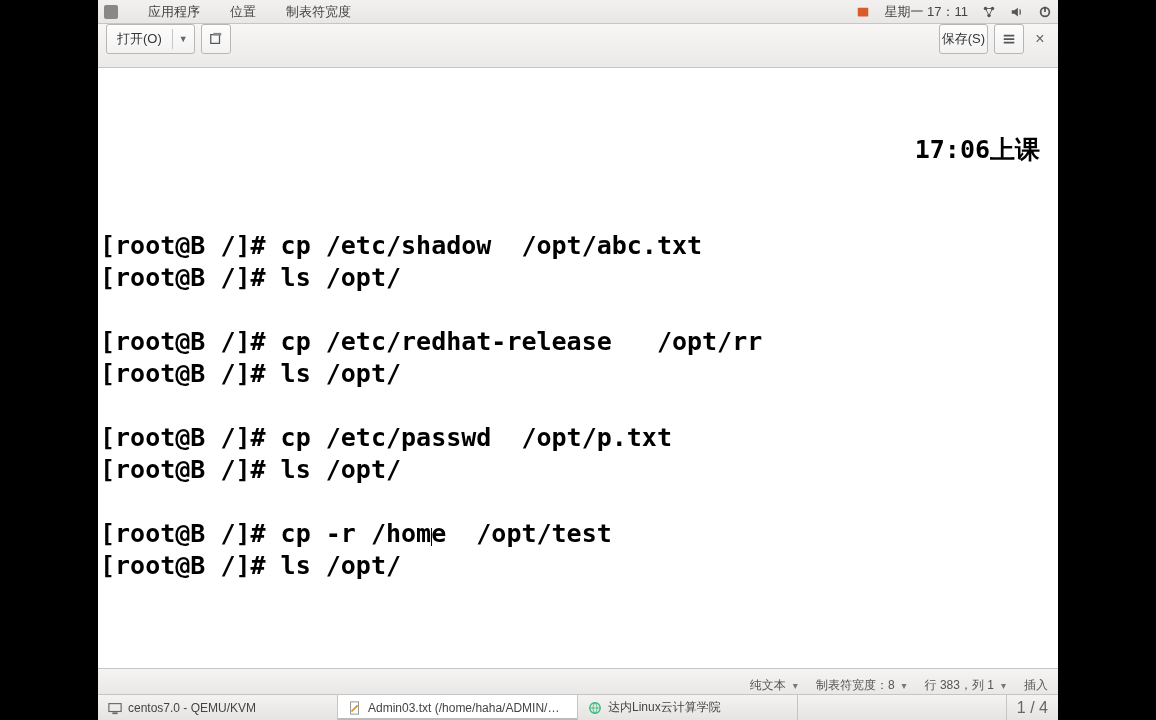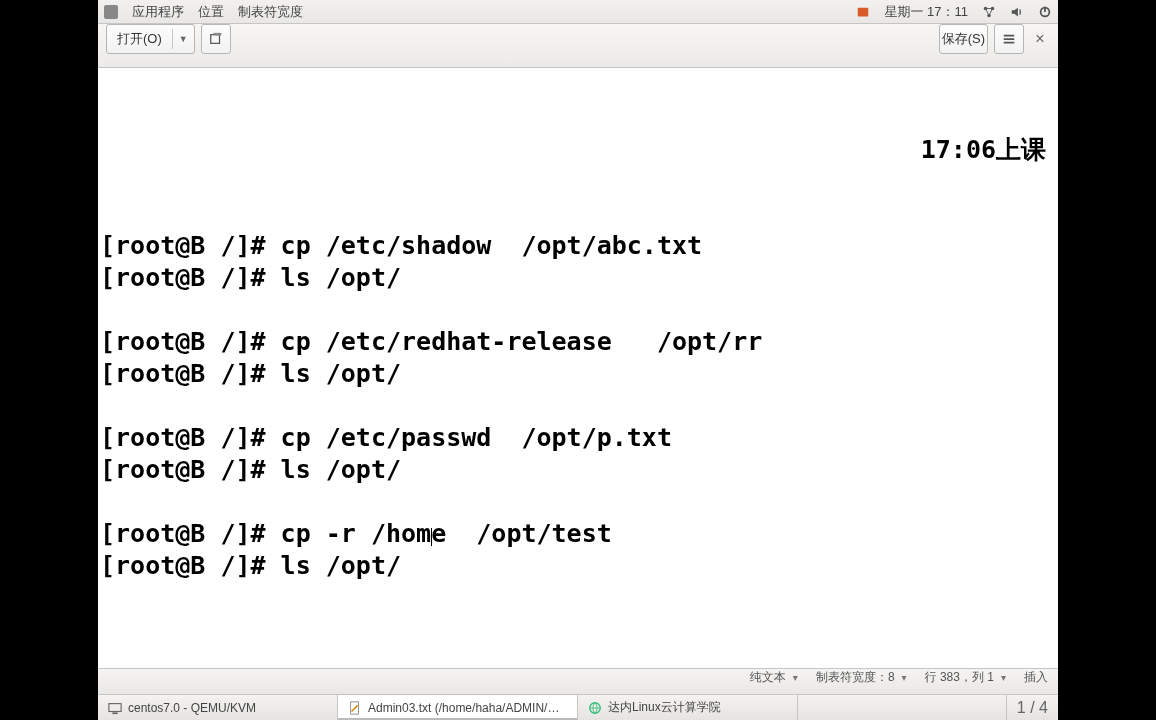--- a/index.html
+++ b/index.html
@@ -25,21 +25,21 @@
   .sysbar {
     height: 24px;
     background: linear-gradient(#f2f1f0,#e8e7e5);
     border-bottom: 1px solid #c5c5c5;
     display: flex;
     align-items: center;
     font-size: 13px;
     color: #444;
     padding: 0 6px;
   }
-  .sysbar .left { display: flex; align-items: center; gap: 14px; justify-content: center; }
+  .sysbar .left { display: flex; align-items: center; gap: 30px; justify-content: center; }
   .sysbar .right { margin-left: auto; display: flex; align-items: center; gap: 14px; }
   .app-icon {
     width: 14px; height: 14px; background:#888; border-radius:2px; display:inline-block;
   }
   .sys-icon { width:14px; height:14px; display:inline-flex; align-items:center; justify-content:center; }
   .sys-icon svg { width:14px; height:14px; fill:#555; }
   
   .editorbar {
     height: 44px;
     background: linear-gradient(#f7f6f5,#eceae8);
@@ -85,29 +85,29 @@
     font-weight:bold;
     color:#000;
     padding: 2px 0 0 2px;
     white-space:pre;
     line-height:32px;
     position:relative;
     overflow:hidden;
   }
   .editor .headline { display:flex; }
   .editor .headline .hl-left { }
-  .editor .headline .hl-right { margin-left:auto; padding-right:12px;}
+  .editor .headline .hl-right { margin-left:auto; padding-right:18px;}
   .cursor-line { position:absolute; left:333px; top:460px; width:1px; height:18px; background:#000;}
   
   .statusbar {
     height:26px;
     background:linear-gradient(#f5f4f3,#eae8e6);
     border-top:1px solid #c5c5c5;
     display:flex;
-    align-items:flex-start;
+    align-items:flex-end;
     justify-content:flex-end;
     font-size:12px;
     color:#555;
     padding:0 10px;
     gap:18px;
   }
   .statusbar .seg { display:flex; align-items:center; gap:4px;}
   .statusbar .dd::after { content:"▾"; font-size:10px; margin-left:3px; color:#777;}
   
   .taskbar {

